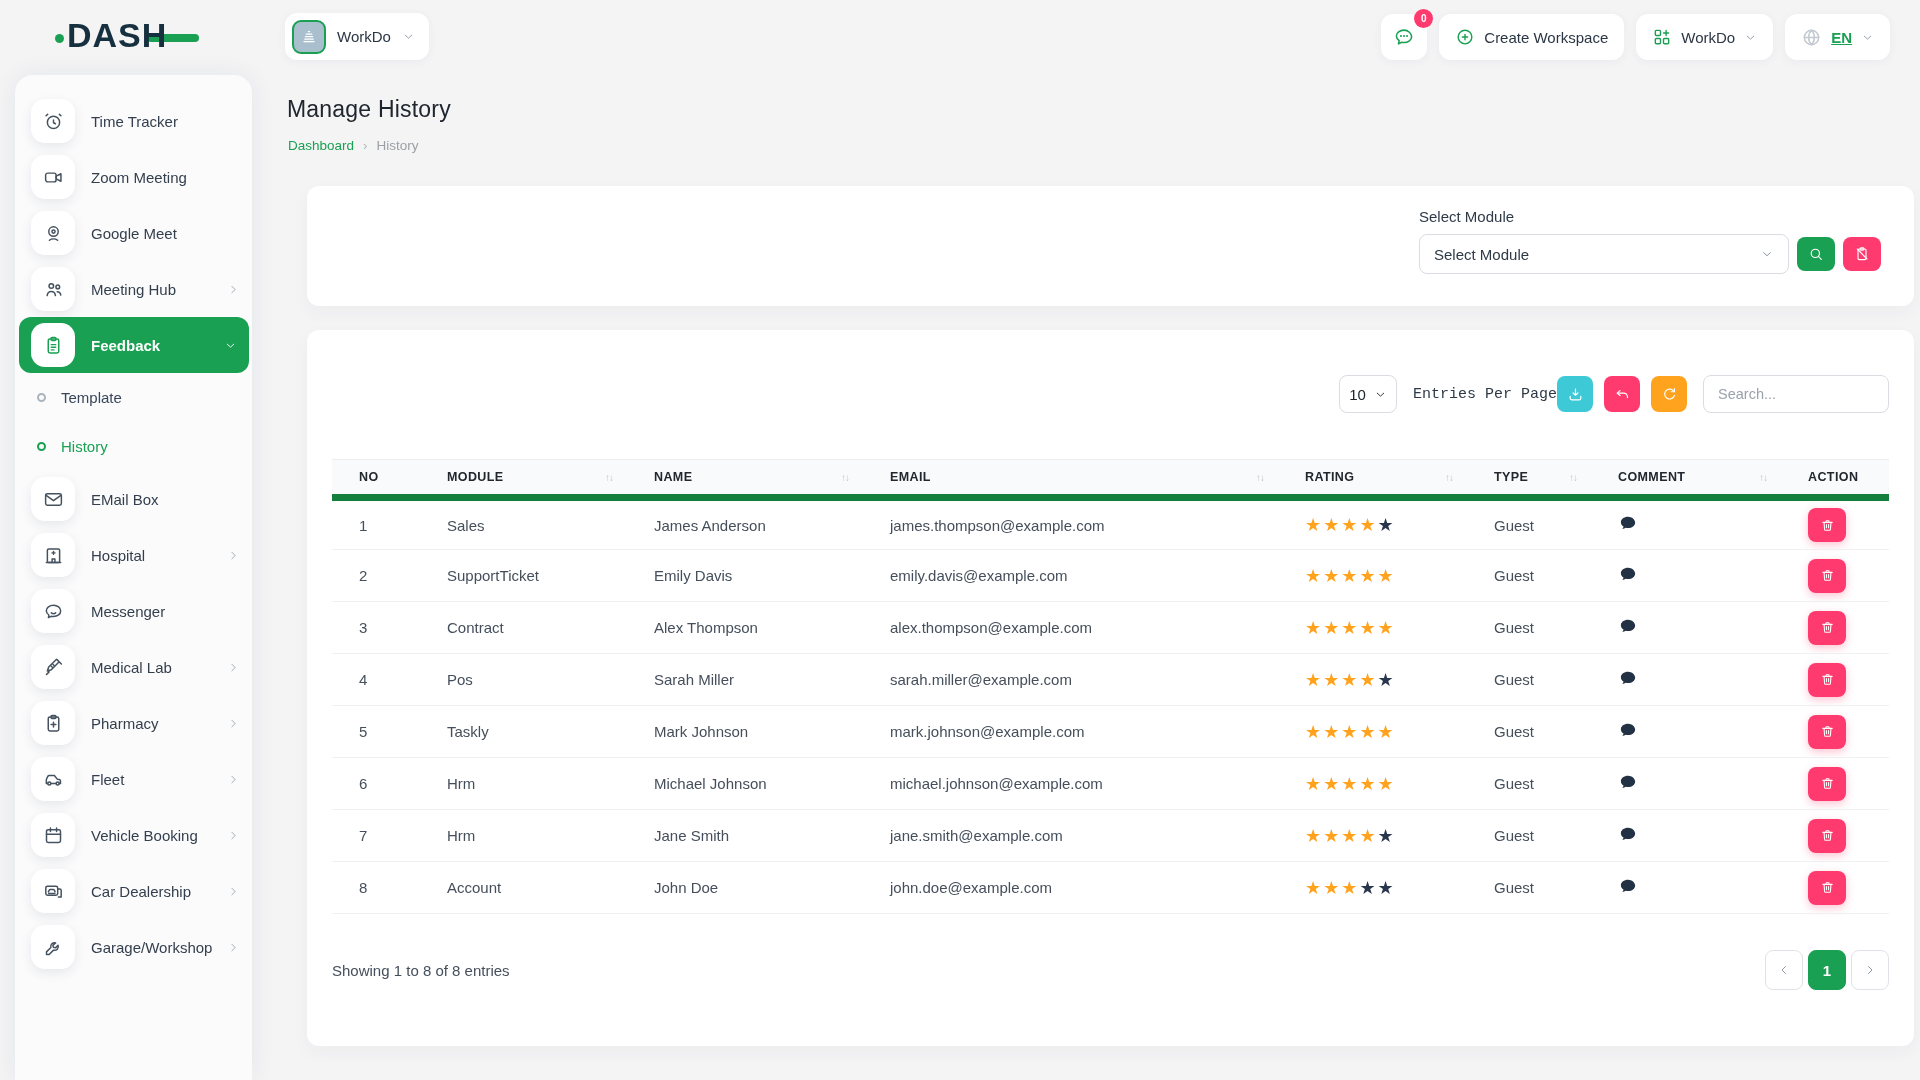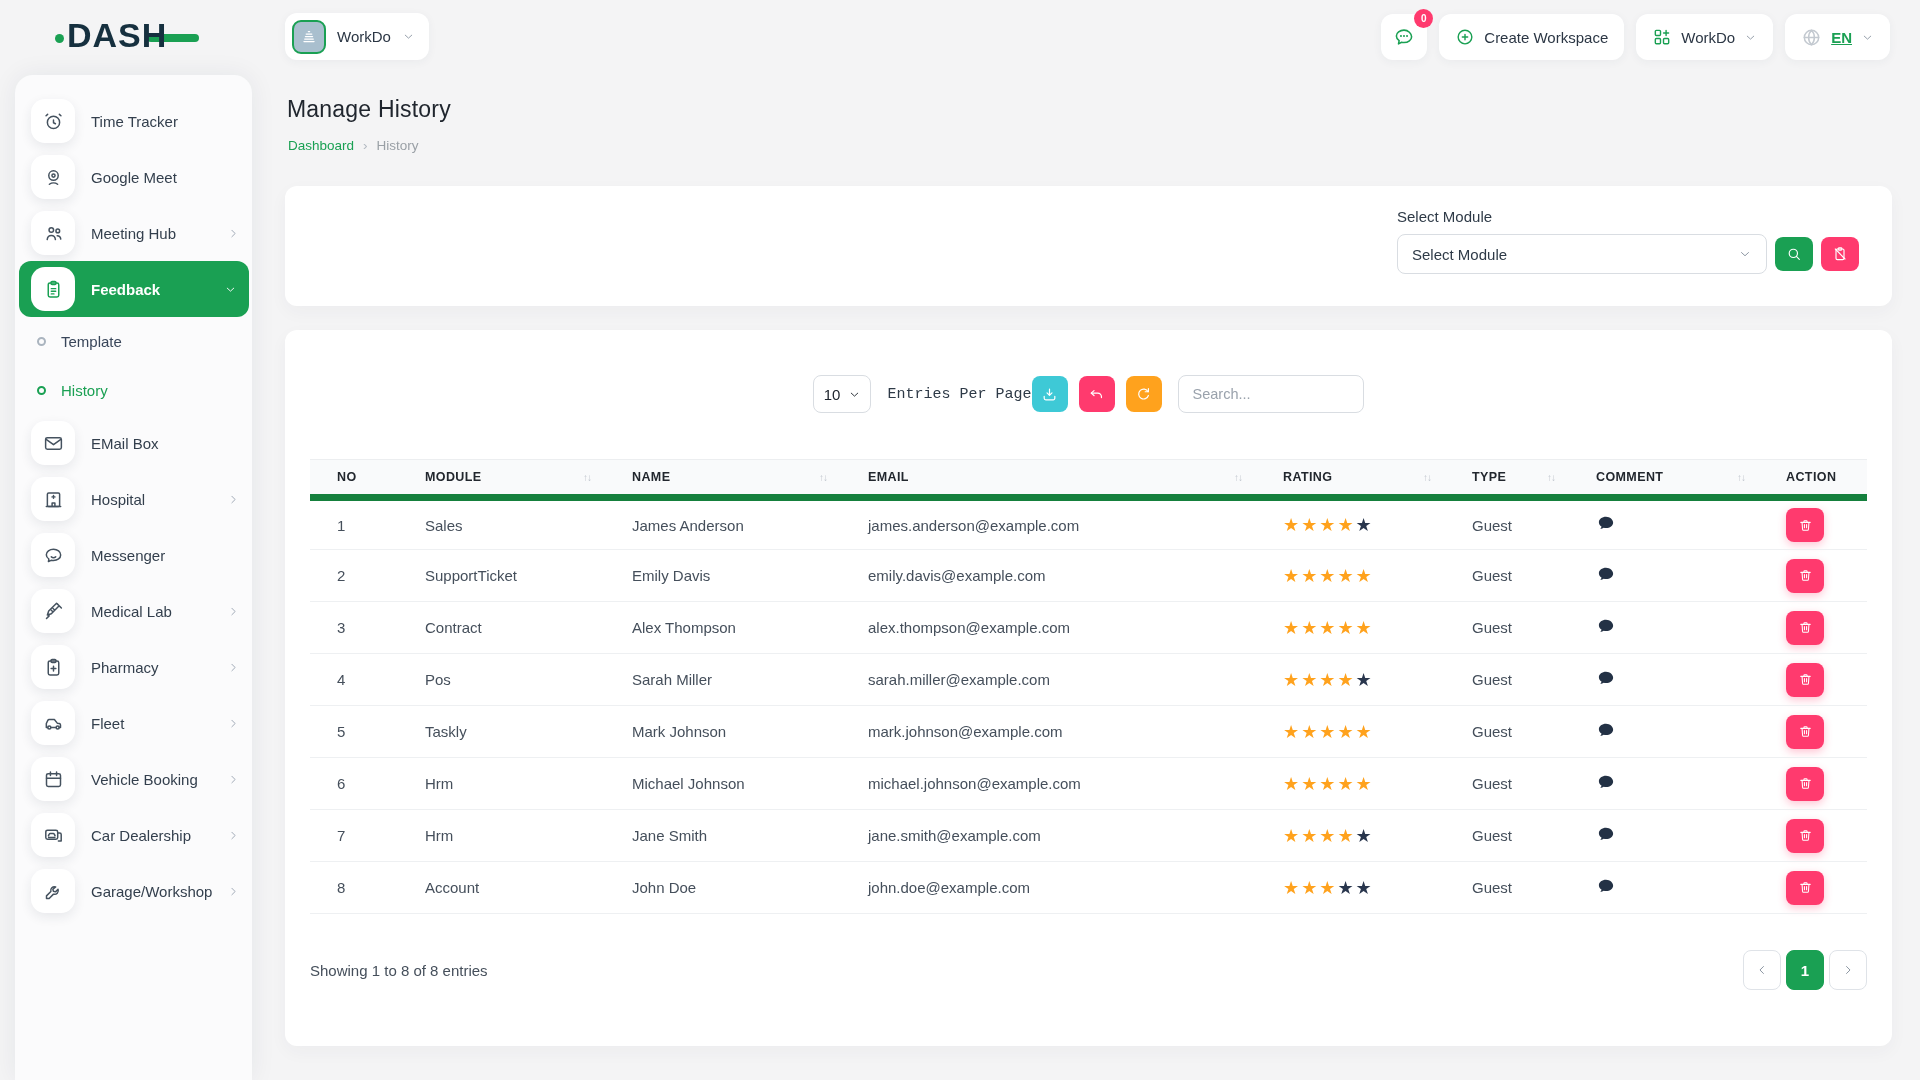--- a/index.html
+++ b/index.html
@@ -51,37 +51,37 @@
   .sub-item.active .ring { border-color:#1aa053; }
   .sub-item.active .sub-label { color:#1aa053; }
 
   
   .page-title { position:absolute; left:287px; top:96px; font-size:23px; font-weight:500; color:#20262e; letter-spacing:.2px; }
   .crumbs { position:absolute; left:288px; top:138px; font-size:13.5px; display:flex; gap:9px; align-items:center; }
   .crumb-root { color:#1aa053; cursor:pointer; }
   .crumb-sep { color:#b2b9c1; }
   .crumb-cur { color:#9aa0a6; }
 
-  .card { position:absolute; background:#fff; border-radius:12px; box-shadow:0 6px 18px rgba(40,50,70,0.04); }
+  .card { position:absolute; background:#fff; border-radius:12px; box-shadow:0 6px 18px rgba(40,50,70,0.04);margin-left:22px; }
 
   
   .filter-card { left:285px; top:186px; width:1607px; height:120px; }
   .filter-stack { position:absolute; right:27px; top:22px; width:468px; }
   .filter-label { font-size:15px; color:#2e3a47; margin-bottom:9px; }
   .filter-row { display:flex; align-items:center; gap:8px; }
   .select-box { width:370px; height:40px; border:1px solid #d9dde2; border-radius:8px; display:flex; align-items:center; justify-content:space-between; padding:0 14px; font-size:15px; color:#2e3a47; cursor:pointer; background:#fff; }
   .sq-btn { width:38px; height:34px; border:none; border-radius:8px; display:flex; align-items:center; justify-content:center; color:#fff; cursor:pointer; }
   .btn-green { background:#1aa053; }
   .btn-pink { background:#ff3a6e; }
   .btn-teal { background:#3ec9d6; }
   .btn-orange { background:#ffa21d; }
 
   
   .table-card { left:285px; top:330px; width:1607px; height:716px; padding:0 25px; }
-  .tc-controls { margin-top:45px; display:flex; align-items:center; justify-content:center; }
+  .tc-controls { margin-top:45px; display:flex; align-items:center; justify-content:flex-end; }
   .tc-left { display:flex; align-items:center; gap:16px; }
   .entries-select { width:58px; height:38px; border:1px solid #d9dde2; border-radius:8px; background:#fff; display:flex; align-items:center; justify-content:center; gap:8px; font-size:15px; color:#20262e; cursor:pointer; }
   .entries-label { font-size:15px; color:#2e3a47;font-family:Liberation Mono, monospace; }
   .tc-right { display:flex; align-items:center; gap:11px; }
   .tool-btn { width:36px; height:36px; border:none; border-radius:8px; display:flex; align-items:center; justify-content:center; color:#fff; cursor:pointer; }
   .search-input { width:186px; height:38px; border:1px solid #d9dde2; border-radius:8px; padding:0 14px; font-size:14.5px; color:#2e3a47; outline:none; margin-left:5px; font-family:"Liberation Sans",sans-serif; }
   .search-input::placeholder { color:#9aa2ac; }
 
   table.grid { width:100%; margin-top:46px; border-collapse:collapse; table-layout:fixed; }
   .grid thead th { background:#f9fafb; border-top:1px solid #eceef0; border-bottom:7px solid #15803d; height:38px;
@@ -185,20 +185,29 @@
     <span class="icon-box">
       <svg class="ic" width="21" height="21" viewBox="0 0 24 24">
           <circle cx="12" cy="13" r="7"></circle>
           <path d="M12 10.2v3.2l2.2 1.2M5.3 3.8L3.5 5.4M18.7 3.8l1.8 1.6"></path>
         </svg>
     </span>
     <span class="side-label">Time Tracker</span>
   </div>
 
 
+  <div class="side-item">
+    <span class="icon-box">
+      <svg class="ic" width="21" height="21" viewBox="0 0 24 24">
+          <rect x="3" y="7" width="12" height="10" rx="2.5"></rect>
+          <path d="M15 10.5l5.5-2.8v8.6L15 13.5z"></path>
+        </svg>
+    </span>
+    <span class="side-label">Zoom Meeting</span>
+  </div>
 
   <div class="side-item">
     <span class="icon-box">
       <svg class="ic" width="21" height="21" viewBox="0 0 24 24">
           <circle cx="12" cy="9.8" r="5.4"></circle>
           <circle cx="12" cy="9.8" r="1.8"></circle>
           <path d="M7.3 19.7c2.6-1.9 6.8-1.9 9.4 0"></path>
         </svg>
     </span>
     <span class="side-label">Google Meet</span>
@@ -507,21 +516,21 @@
             </div>
           </th>
       </tr>
     </thead>
     <tbody>
 
         <tr>
           <td>1</td>
           <td>Sales</td>
           <td>James Anderson</td>
-          <td>james.anderson@example.com</td>
+          <td>james.thompson@example.com</td>
           <td><span><span class="star on">★</span><span class="star on">★</span><span class="star on">★</span><span class="star on">★</span><span class="star off">★</span></span></td>
           <td>Guest</td>
           <td>
             <span class="comment-ic">
               <svg width="20" height="19" viewBox="0 0 24 24" fill="currentColor">
                 <path d="M12 3.5c-5 0-9 3.1-9 6.9 0 2.2 1.3 4.1 3.3 5.4-.1 1.1-.6 2.2-1.5 3.1 1.7-.1 3.2-.7 4.3-1.5.9.3 1.9.4 2.9.4 5 0 9-3.1 9-6.9s-4-7.4-9-7.4z"></path>
               </svg>
             </span>
           </td>
           <td>

